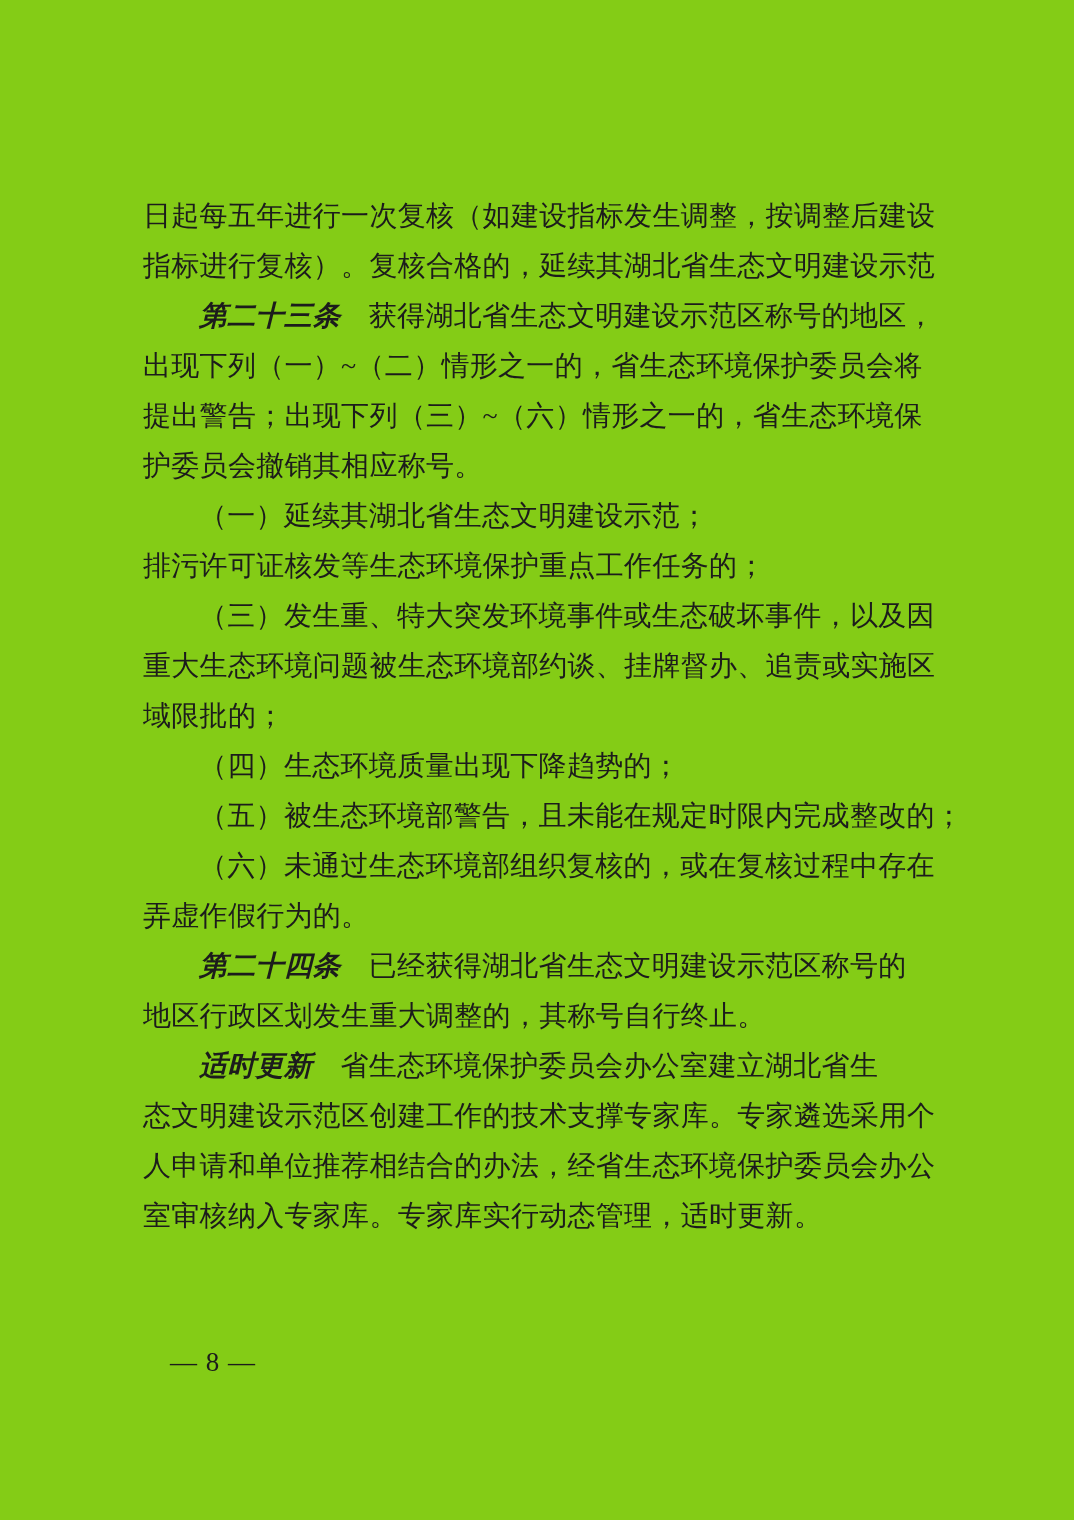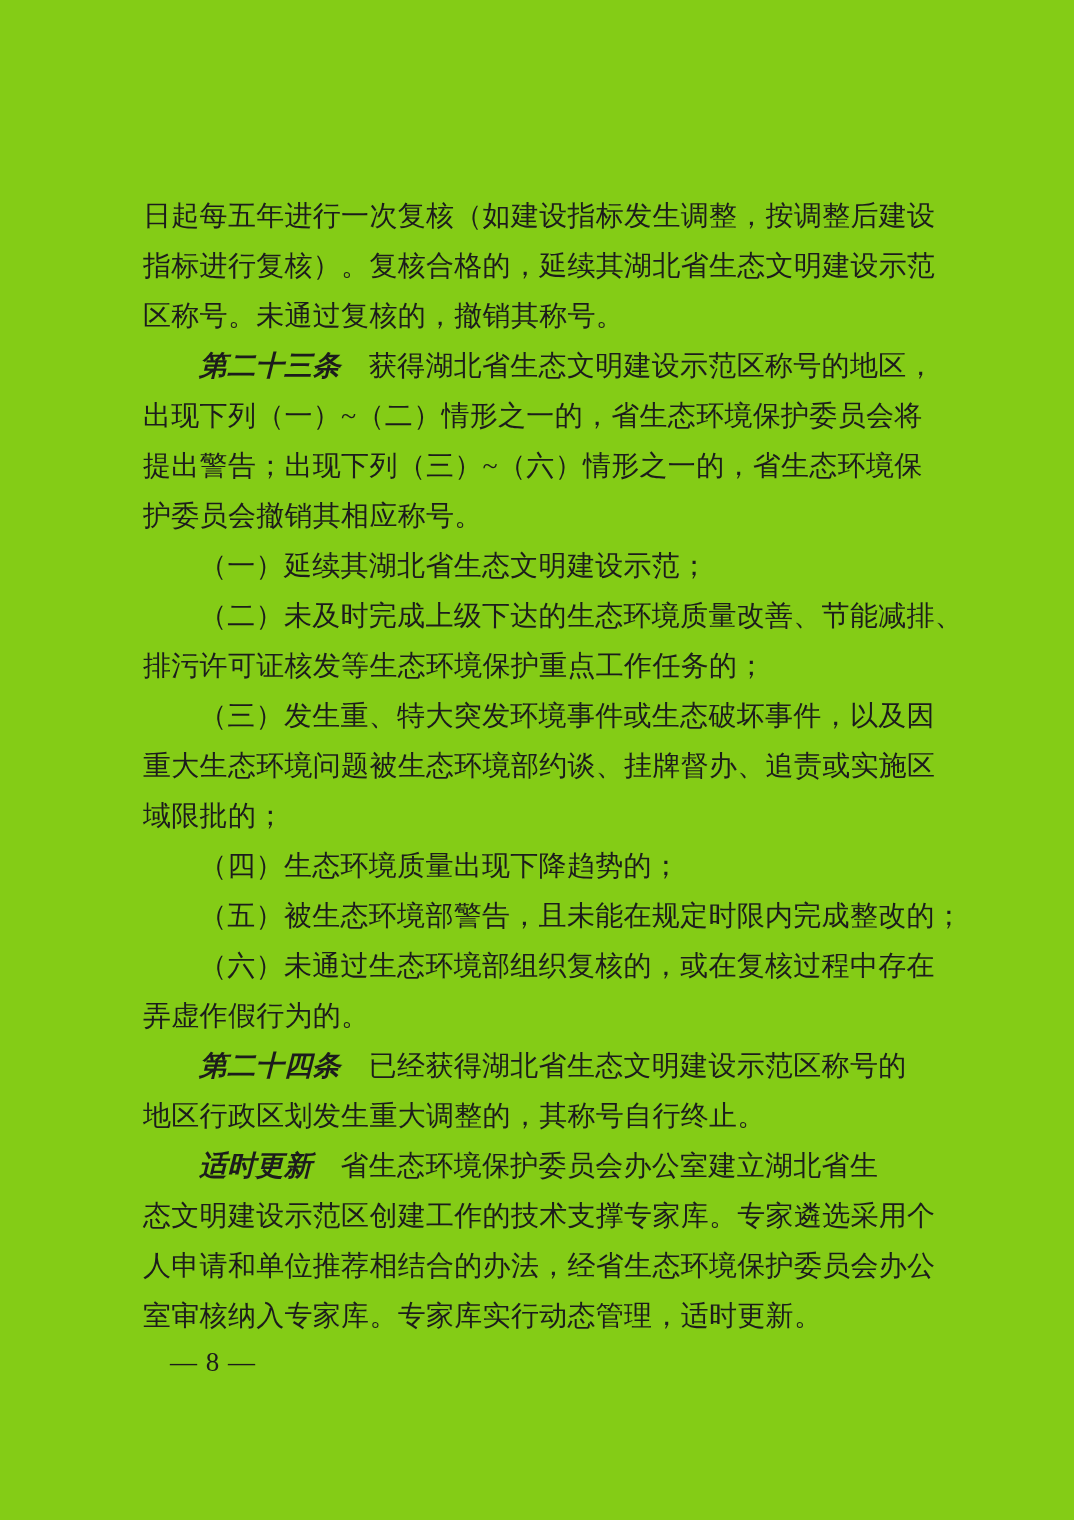--- a/index.html
+++ b/index.html
@@ -46,27 +46,25 @@
     color: #1c1c1c;
   }
 </style>
 </head>
 <body>
 
 <div class="page">
   <div class="content" id="document-body">
       <div class="line"><span class="seg">日起每五年进行一次复核（如建设指标发生调整，按调整后建设</span></div>
       <div class="line"><span class="seg">指标进行复核）。复核合格的，延续其湖北省生态文明建设示范</span></div>
-      <div class="line"><span class="seg">区称号。未通过复核的，撤销其称号。</span></div>
       <div class="line indent"><span class="seg-bold">第二十三条</span><span class="seg">　获得湖北省生态文明建设示范区称号的地区，</span></div>
       <div class="line"><span class="seg">出现下列（一）~（二）情形之一的，省生态环境保护委员会将</span></div>
       <div class="line"><span class="seg">提出警告；出现下列（三）~（六）情形之一的，省生态环境保</span></div>
       <div class="line"><span class="seg">护委员会撤销其相应称号。</span></div>
       <div class="line indent"><span class="seg">（一）延续其湖北省生态文明建设示范；</span></div>
-      <div class="line indent"><span class="seg">（二）未及时完成上级下达的生态环境质量改善、节能减排、</span></div>
       <div class="line"><span class="seg">排污许可证核发等生态环境保护重点工作任务的；</span></div>
       <div class="line indent"><span class="seg">（三）发生重、特大突发环境事件或生态破坏事件，以及因</span></div>
       <div class="line"><span class="seg">重大生态环境问题被生态环境部约谈、挂牌督办、追责或实施区</span></div>
       <div class="line"><span class="seg">域限批的；</span></div>
       <div class="line indent"><span class="seg">（四）生态环境质量出现下降趋势的；</span></div>
       <div class="line indent"><span class="seg">（五）被生态环境部警告，且未能在规定时限内完成整改的；</span></div>
       <div class="line indent"><span class="seg">（六）未通过生态环境部组织复核的，或在复核过程中存在</span></div>
       <div class="line"><span class="seg">弄虚作假行为的。</span></div>
       <div class="line indent"><span class="seg-bold">第二十四条</span><span class="seg">　已经获得湖北省生态文明建设示范区称号的</span></div>
       <div class="line"><span class="seg">地区行政区划发生重大调整的，其称号自行终止。</span></div>

